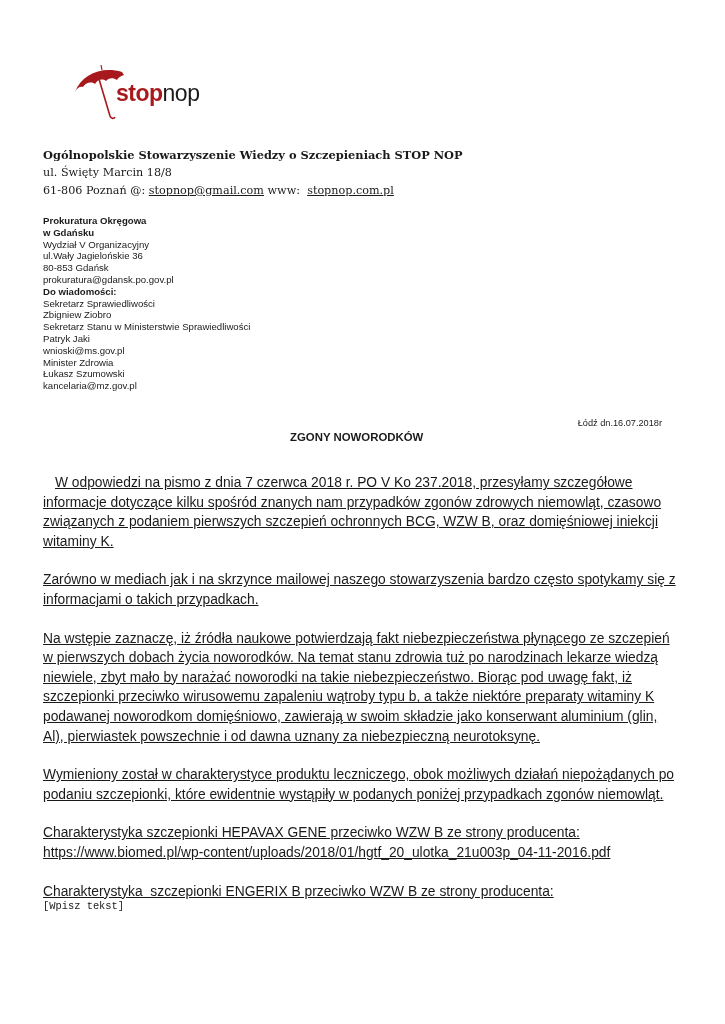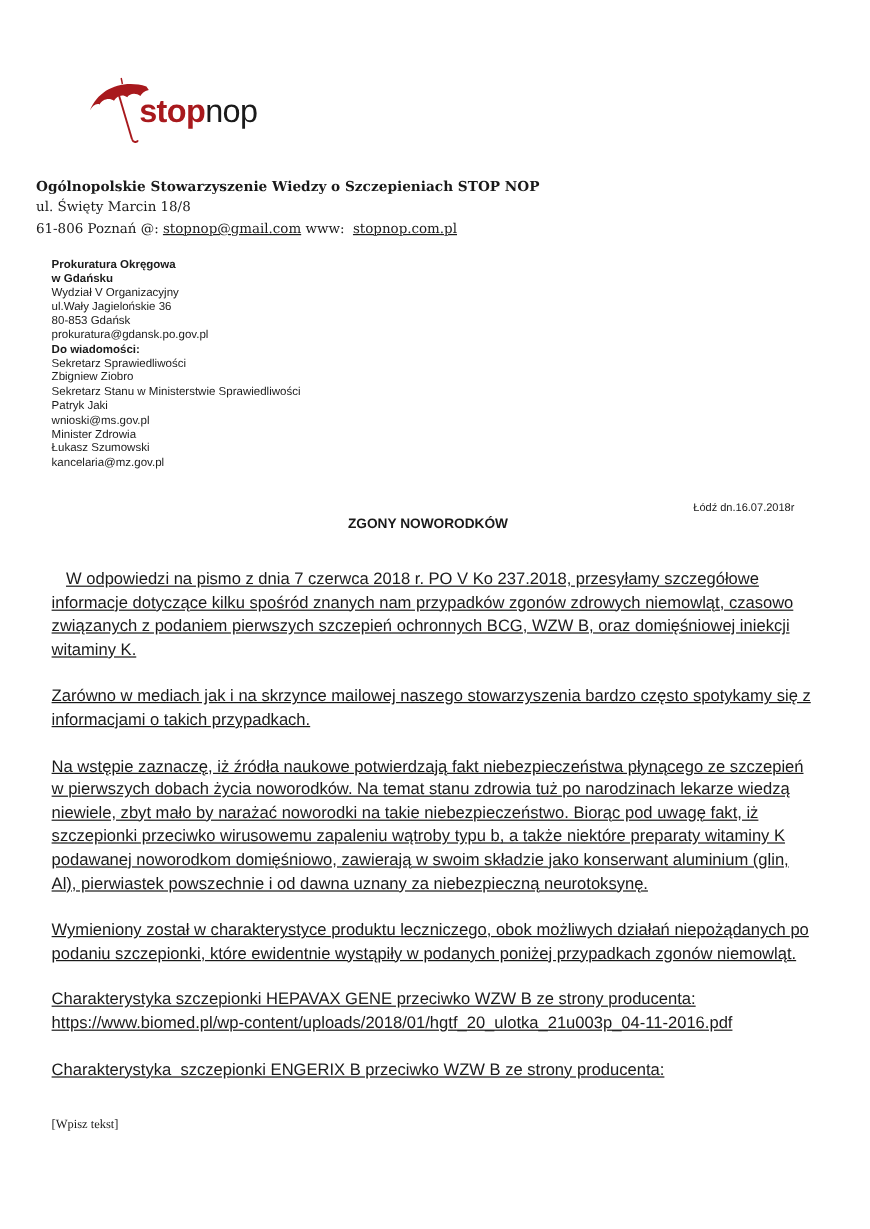--- a/index.html
+++ b/index.html
@@ -20,30 +20,30 @@
       top: 62px;
       width: 150px;
       height: 60px;
     }
     .logo svg { position: absolute; left: 0; top: 0; }
     .logo-text {
       position: absolute;
       left: 44px;
       top: 16px;
       font-family: "Liberation Sans", sans-serif;
-      font-size: 27px;
+      font-size: 23px;
       letter-spacing: -0.5px;
       line-height: 30px;
     }
     .logo-stop { color: #a8191d; font-weight: bold; }
     .logo-nop { color: #1a1a1a; font-weight: normal; }
 
     .org {
       position: absolute;
-      left: 30px;
+      left: 43px;
       top: 146px;
       font-family: "DejaVu Serif", "Liberation Serif", serif;
       font-size: 11.2px;
       line-height: 18px;
       color: #1a1a1a;
     }
     .org .org-name { font-weight: bold; font-size: 11.4px; }
     .org a { color: #1a1a1a; text-decoration: underline; }
 
     .recipients {
@@ -85,22 +85,22 @@
       line-height: 19.6px;
       color: #1a1a1a;
     }
     .body-text p { margin: 0 4px 19px 0; text-decoration: underline; }
     .body-text p.indent { text-indent: 12px; }
     .body-text .nowrap { white-space: nowrap; }
 
     .footer-placeholder {
       position: absolute;
       left: 43px;
-      top: 932px;
-      font-family: Liberation Serif, serif;
+      top: 900px;
+      font-family: Liberation Mono, monospace;
       font-size: 10.4px;
       color: #1a1a1a;
     }
   </style>
 </head>
 <body>
 
 <div class="logo">
   <svg width="60" height="60" viewBox="0 0 60 60">
 

